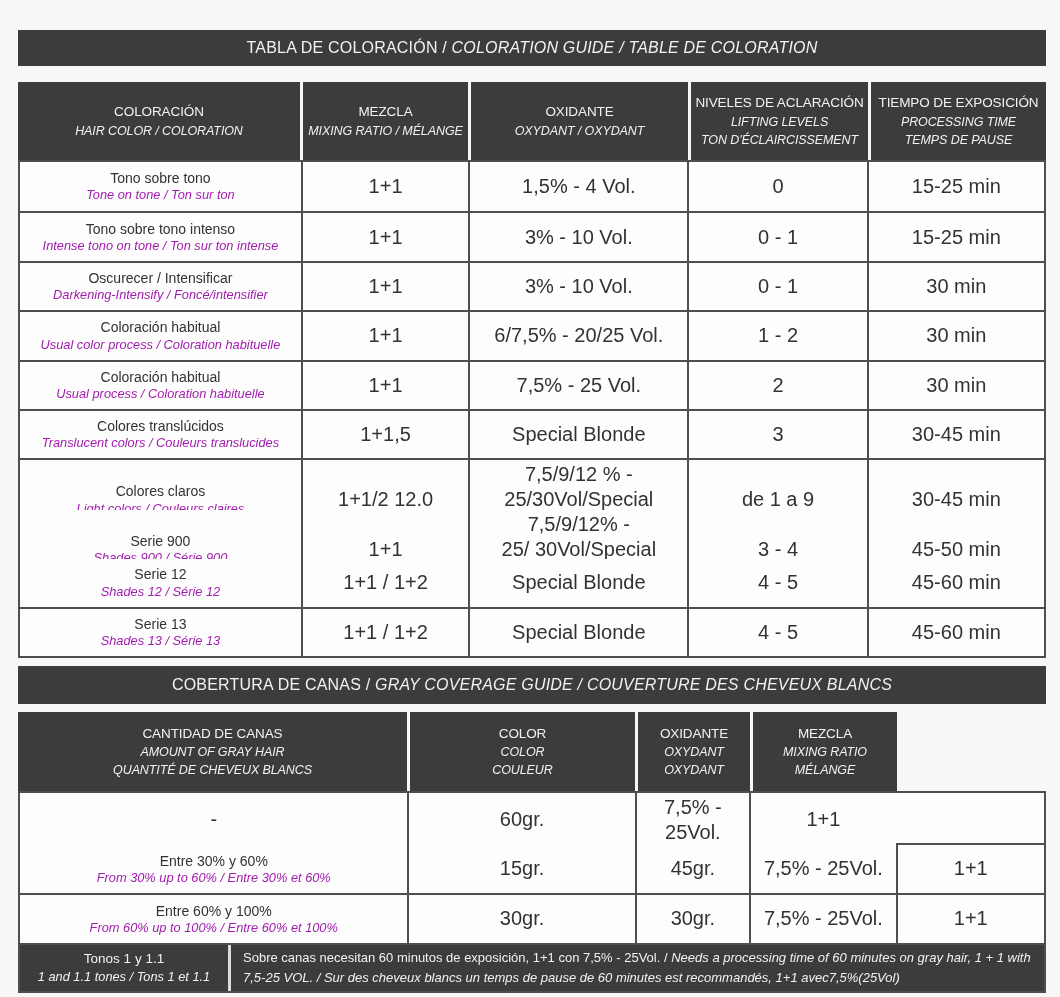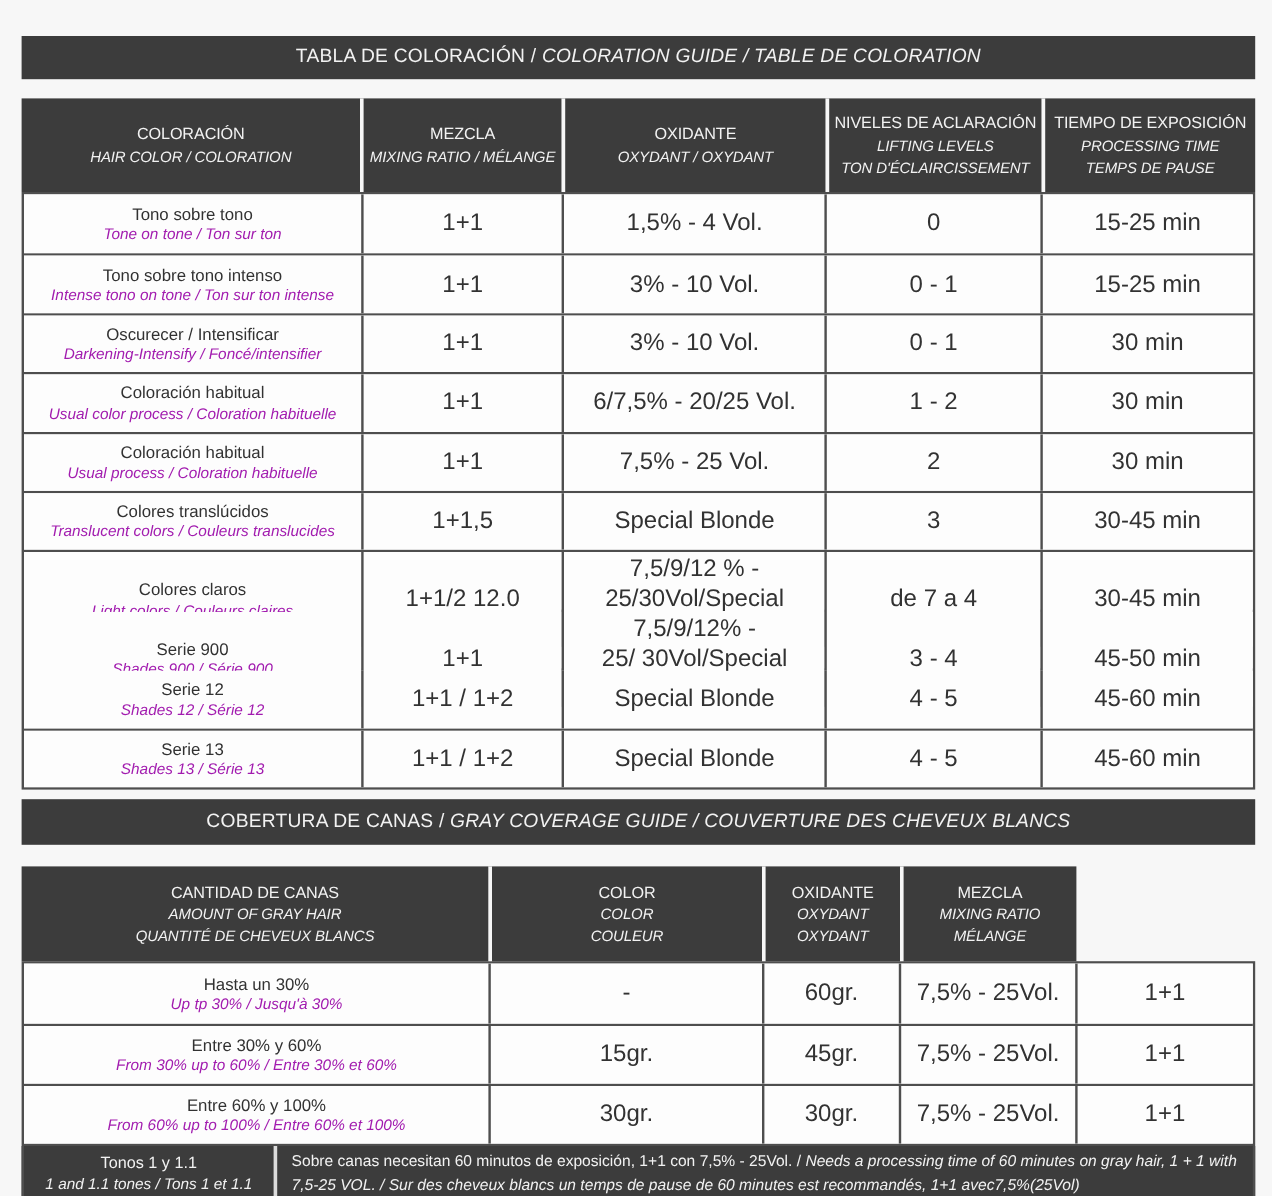--- a/index.html
+++ b/index.html
@@ -53,21 +53,21 @@
   .cell + .cell{border-left:2px solid var(--border);}
   .t1 .row{height:49.4px;}
   .t2 .row{height:50px;}
   .name{font-size:14px;line-height:1.3;}
   .alt{font-size:12.8px;font-style:italic;line-height:1.3;color:#a21caf;}
   .val{font-size:20px;line-height:1.25;white-space:pre-line;}
 
   
   .table-gap{height:8px;}
   .t2 .title-bar{height:38px;}
-  .t2 .head-row{margin-top:18px;height:79px;}
+  .t2 .head-row{margin-top:8px;height:79px;}
 
   
   .gray-footer{
     display:flex;height:48px;background:var(--bar-bg);color:var(--bar-text);
     border:2px solid var(--border);border-top:none;
   }
   .gf-left{
     width:208px;flex:0 0 208px;
     display:flex;flex-direction:column;align-items:center;justify-content:center;
     line-height:1.4;
@@ -232,21 +232,21 @@
             <div class="alt">Light colors / Couleurs claires</div>
           </div>
         <div class="cell">
             <div class="val">1+1/2 12.0</div>
           </div>
         <div class="cell">
             <div class="val">7,5/9/12 % -
 25/30Vol/Special Blonde</div>
           </div>
         <div class="cell">
-            <div class="val">de 7 a 4</div>
+            <div class="val">de 1 a 9</div>
           </div>
         <div class="cell">
             <div class="val">30-45 min</div>
           </div>
       </div>
       <div class="row cols-t1">
         <div class="cell">
             <div class="name">Serie 900</div>
             <div class="alt">Shades 900 / Série 900</div>
           </div>
@@ -326,24 +326,20 @@
       </div>
       <div class="head-cell">
         <div class="h-main">MEZCLA</div>
         <div class="h-sub">MIXING RATIO</div>
         <div class="h-sub">MÉLANGE</div>
       </div>
     </div>
 
     <div class="grid">
       <div class="row cols-t2">
-        <div class="cell">
-            <div class="name">Hasta un 30%</div>
-            <div class="alt">Up tp 30% / Jusqu'à 30%</div>
-          </div>
         <div class="cell">
             <div class="val">-</div>
           </div>
         <div class="cell">
             <div class="val">60gr.</div>
           </div>
         <div class="cell">
             <div class="val">7,5% - 25Vol.</div>
           </div>
         <div class="cell">

